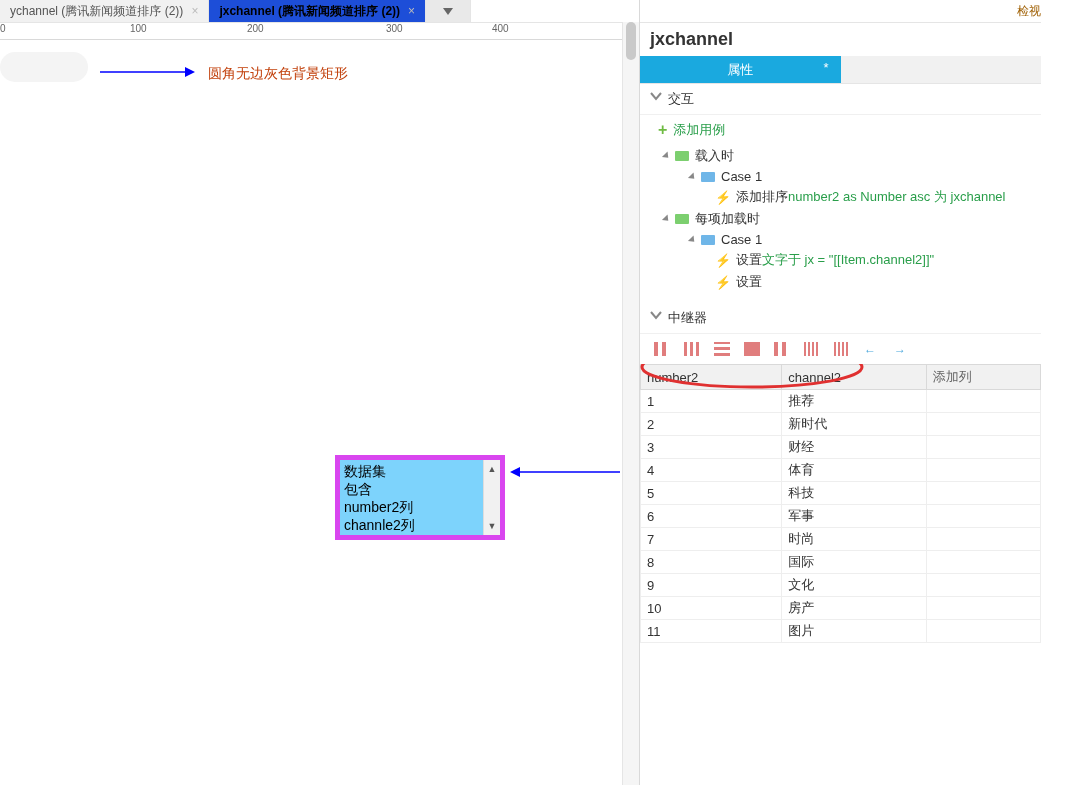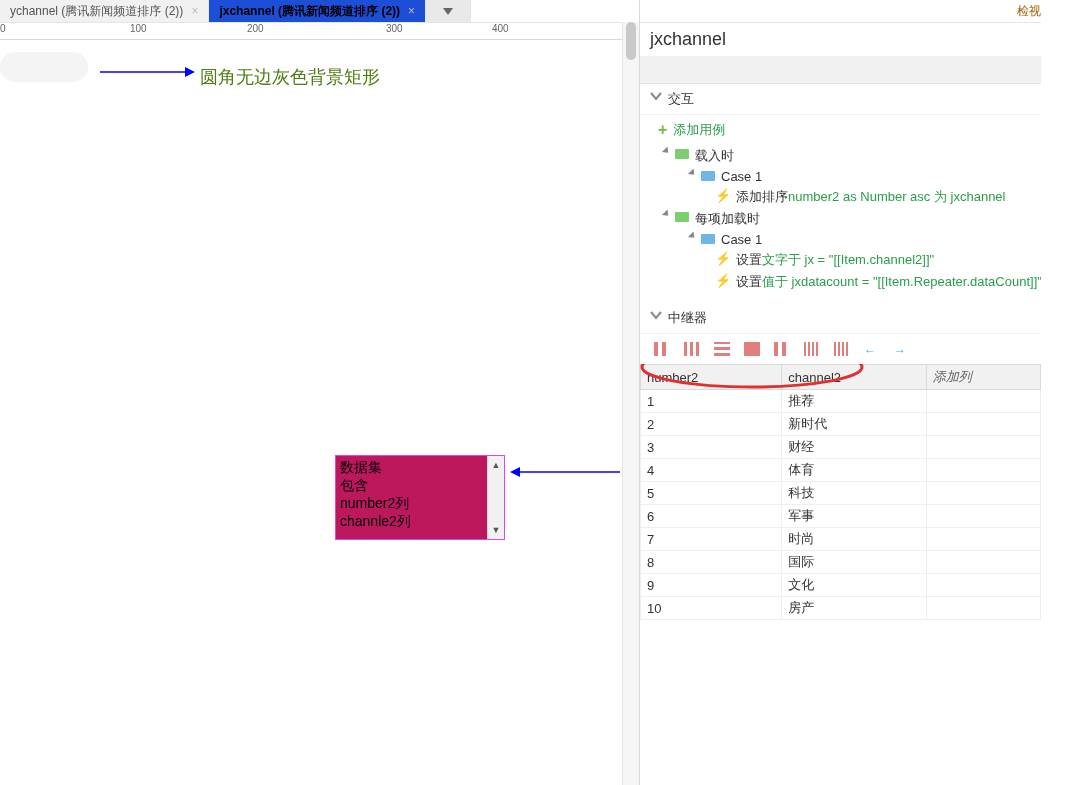--- a/index.html
+++ b/index.html
@@ -19,68 +19,68 @@
 .ruler{height:16px;background:#fff;border-bottom:1px solid #d9d9d9;position:relative;font-size:10px;color:#666}
 .rnum{position:absolute;top:0}
 .rnum-last{right:0}
 
 
 .canvas{position:relative;height:calc(100% - 38px);background:#fff}
 .rounded-pill{position:absolute;left:0;top:12px;width:88px;height:30px;border-radius:16px;background:#f4f4f4}
 .arrow1{position:absolute;top:25px;left:100px}
 .arrow1 line{stroke:#0000ff;stroke-width:1.5}
 .arrow1 path{fill:#0000ff}
-.label1{position:absolute;left:200px;top:25px;font-size:18px;color:#4d7c0f}
-.listbox{position:absolute;left:335px;top:415px;width:170px;height:85px;border:1px solid #d946ef;background:#be185d;font-size:14px;color:#000;padding:2px 18px 2px 4px;box-sizing:border-box;line-height:18px}
+.label1{position:absolute;left:208px;top:25px;font-size:14px;color:#c2410c}
+.listbox{position:absolute;left:335px;top:415px;width:170px;height:85px;border:5px solid #d946ef;background:#7dd3fc;font-size:14px;color:#000;padding:2px 18px 2px 4px;box-sizing:border-box;line-height:18px}
 .sbar{position:absolute;right:0;top:0;bottom:0;width:16px;border-left:1px solid #ddd;background:#f1f1f1;display:flex;flex-direction:column;justify-content:space-between;align-items:center}
 .sbar span{font-size:9px;color:#555}
 .arrow2{position:absolute;top:425px;left:510px}
 .arrow2 line{stroke:#0000ff;stroke-width:1.5}
 .arrow2 path{fill:#0000ff}
 .lvscroll{position:absolute;right:0;top:22px;bottom:0;width:16px;background:#f5f5f5;border-left:1px solid #e5e5e5}
 .lvthumb{position:absolute;top:0;width:10px;left:3px;height:38px;background:#c9c9c9;border-radius:5px}
 
 
 .rhead{display:flex;height:22px;align-items:center;border-bottom:1px solid #e5e5e5;font-size:12px}
 .rhead-spacer{flex:1}
 .rhead-link{color:#a16207}
-.rtitle{font-size:18px;font-weight:normal;padding:6px 10px}
+.rtitle{font-size:18px;font-weight:bold;padding:6px 10px}
 .proptab{display:flex;height:28px}
 .proptab div{flex:1;display:flex;align-items:center;justify-content:center;background:#f1f1f1;color:#666;font-size:13px;border-bottom:1px solid #e5e5e5;cursor:pointer}
 .proptab div.active{background:#1aa9df;color:#fff;position:relative}
 .proptab div.active .star{position:absolute;right:12px;top:4px;color:#fff}
 
 .section-head{display:flex;align-items:flex-start;padding:6px 10px;border-bottom:1px solid #f0f0f0;color:#333;font-size:13px}
 .section-head .chev{width:12px;height:12px;margin-right:6px}
 .addcase{display:flex;align-items:center;padding:6px 18px;color:#299e4a;font-size:13px;cursor:pointer}
 .addcase .plus{color:#6fbb43;font-size:16px;margin-right:6px;font-weight:bold}
 
 .tree{padding:0 10px 10px 10px;font-size:13px}
-.trow{display:flex;align-items:flex-start;padding:2px 0;white-space:nowrap}
+.trow{display:flex;align-items:center;padding:2px 0;white-space:nowrap}
 .tind1{padding-left:14px}.tind2{padding-left:40px}.tind3{padding-left:66px}
 .tri{width:0;height:0;border-left:5px solid #888;border-top:4px solid transparent;border-bottom:4px solid transparent;transform:rotate(45deg);margin-right:6px}
 .ticon{width:14px;height:14px;margin-right:6px;display:flex;align-items:center;justify-content:center}
 .ticon svg{width:14px;height:14px}
 .bolt{color:#777}
 .green{color:#299e4a}
 
 .repeater-tools{display:flex;gap:14px;padding:8px 14px}
 .repeater-tools span{width:16px;height:14px;display:inline-flex}
 .rt1{background:repeating-linear-gradient(90deg,#e07d7d 0 4px,transparent 4px 8px)}
 .rt2{background:repeating-linear-gradient(90deg,#e07d7d 0 3px,transparent 3px 6px)}
 .rt3{background:repeating-linear-gradient(0deg,#e07d7d 0 3px,transparent 3px 6px)}
 .rt4{background:linear-gradient(#e07d7d,#e07d7d)}
 .rt5{background:repeating-linear-gradient(90deg,#e07d7d 0 2px,transparent 2px 4px)}
 .rt6{background:linear-gradient(#4aa7dc,#4aa7dc)}
 .rt7{background:linear-gradient(#4aa7dc,#4aa7dc)}
 .redcircle{position:absolute;pointer-events:none}
 
 .dtable{width:100%;border-collapse:collapse;font-size:13px}
 .dtable th{background:#f1f1f1;border:1px solid #d9d9d9;padding:3px 6px;text-align:left;font-weight:normal;color:#333}
-.dtable th.addcol{font-style:italic;color:#666}
+.dtable th.addcol{color:#666}
 .dtable td{border:1px solid #eee;padding:2px 6px;color:#333}
 .tablewrap{flex:1;overflow:hidden;position:relative}
 </style>
 </head>
 <body>
 
 <div class="app">
 
   <div class="left">
     <div class="tabbar">
@@ -134,20 +134,24 @@
       </div>
   </div>
 
   <div class="right">
     <div class="rhead">
       <div class="rhead-spacer"></div>
       <div class="rhead-link">检视</div>
     </div>
     <div class="rtitle">jxchannel</div>
     <div class="proptab">
+      <div class="active">
+        <span>属性</span>
+        <span class="star">*</span>
+      </div>
       <div></div>
     </div>
 
     <div class="section-head">
       <svg class="chev" viewBox="0 0 12 12">
           <path d="M1 3 L6 9 L11 3" fill="none" stroke="#888" stroke-width="2"></path>
         </svg>
       <span>交互</span>
     </div>
     <div class="addcase">
@@ -199,21 +203,20 @@
           <span>Case 1</span>
         </div>
       <div class="trow tind3">
           <span class="ticon bolt">⚡</span>
           <span>设置 </span>
           <span class="green">文字于 jx = "[[Item.channel2]]"</span>
         </div>
       <div class="trow tind3">
           <span class="ticon bolt">⚡</span>
           <span>设置 </span>
-          <span class="green">值于 jxdatacount = "[[Item.Repeater.dataCount]]"</span>
         </div>
 
     </div>
 
     <div class="section-head">
       <svg class="chev" viewBox="0 0 12 12">
           <path d="M1 3 L6 9 L11 3" fill="none" stroke="#888" stroke-width="2"></path>
         </svg>
       <span>中继器</span>
     </div>
@@ -285,18 +288,23 @@
             <tr>
               <td>9</td>
               <td>文化</td>
               <td></td>
             </tr>
             <tr>
               <td>10</td>
               <td>房产</td>
               <td></td>
             </tr>
+            <tr>
+              <td>11</td>
+              <td>图片</td>
+              <td></td>
+            </tr>
           </tbody>
       </table>
     </div>
   </div>
 
 </div>
 
 </body></html>

